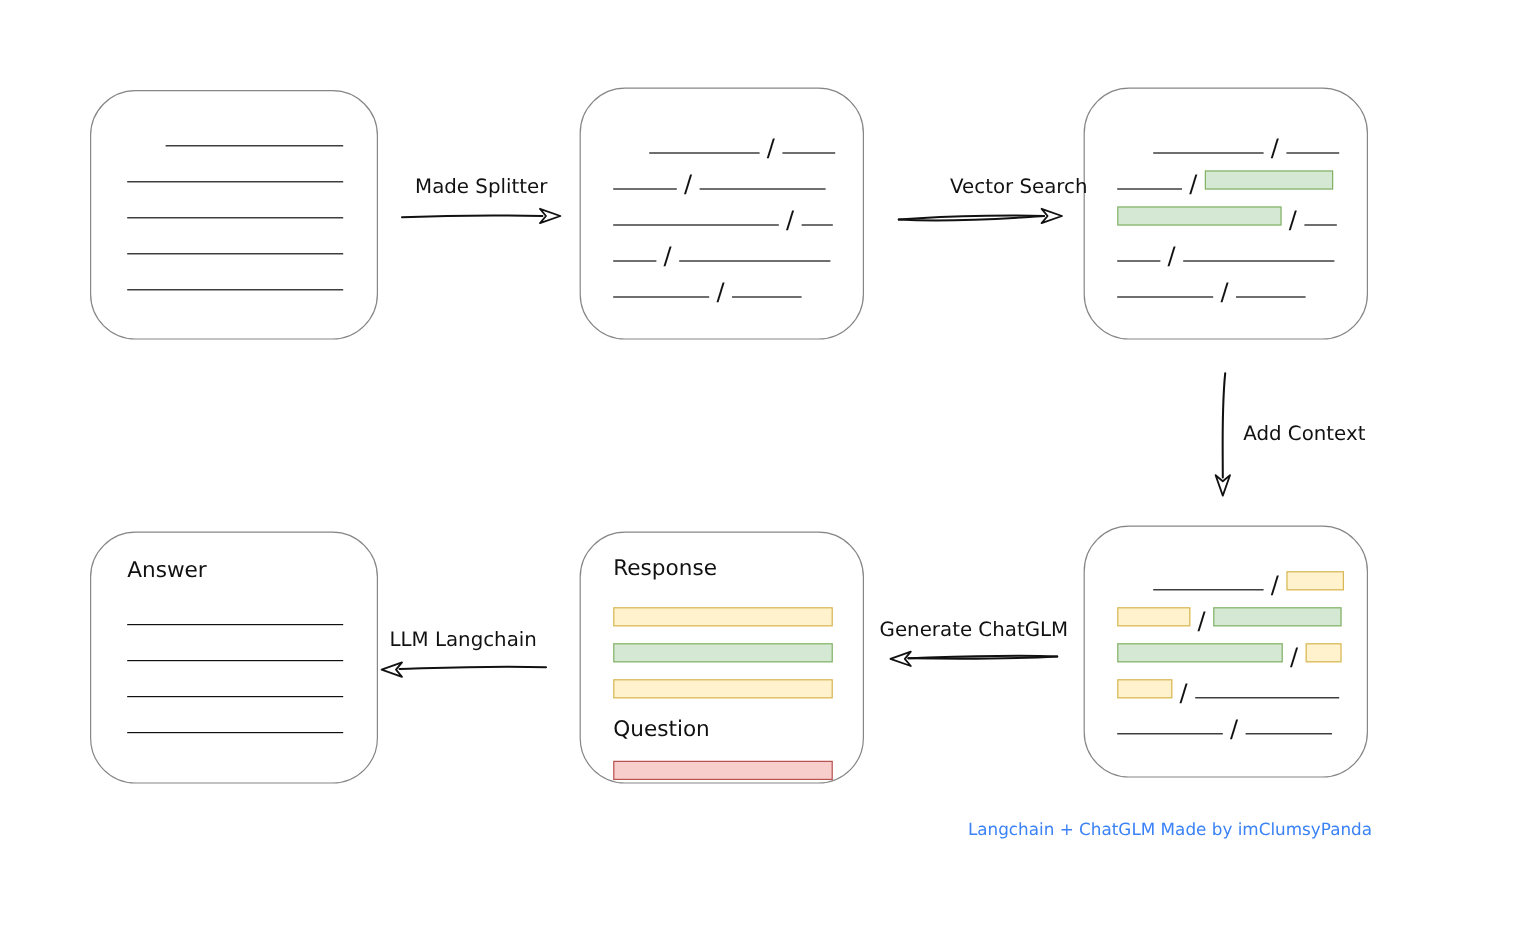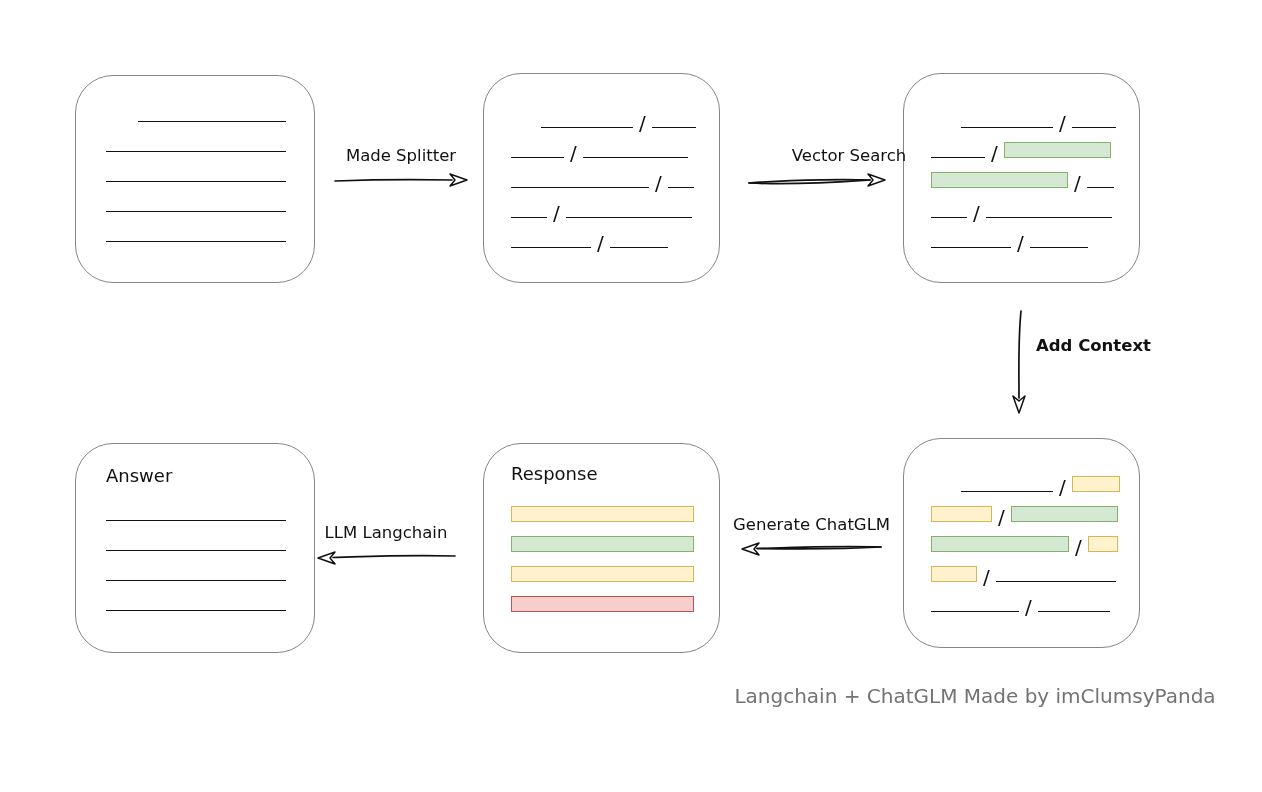--- a/index.html
+++ b/index.html
@@ -23,21 +23,21 @@
   .slash{
     display:inline-block;font-size:20px;line-height:18px;font-weight:500;
     margin:0 6px;transform:translateY(4px);color:var(--line,#111);
   }
   .box-title{font-size:18px;line-height:24px;color:#111;}
   .arrow-label{
     position:absolute;font-size:16.5px;line-height:20px;color:#111;
     text-align:center;white-space:nowrap;
   }
   .caption{
-    position:absolute;font-size:20px;color:#737373;text-align:center;white-space:nowrap;
+    position:absolute;font-size:14px;color:#3b82f6;text-align:center;white-space:nowrap;
   }
   svg.arrow{position:absolute;overflow:visible;}
   svg.arrow path{stroke:#111;fill:none;stroke-width:1.7;stroke-linecap:round;stroke-linejoin:round;}
   svg.arrow path.head{fill:#fff;stroke-width:1.5;}
 </style>
 </head>
 <body>
 
 <div class="canvas">
 
@@ -162,20 +162,21 @@
           <div class="row">
             <span class="seg yellow" style="width: 183px;"></span>
           </div>
           <div class="row">
             <span class="seg green" style="width: 183px;"></span>
           </div>
           <div class="row">
             <span class="seg yellow" style="width: 183px;"></span>
           </div>
         </div>
+      <div class="box-title" style="margin-top:14px;">Question</div>
       <div class="rows" style="margin-top:0;">
           <div class="row">
             <span class="seg red" style="width: 183px;"></span>
           </div>
         </div>
     </div>
   </div>
 
   <div class="box" style="left:75px;top:443px;width:240px;height:210px;">
     <div style="padding:20px 0 0 30px;">
@@ -203,21 +204,21 @@
     <path class="head" d="M137,14 L120,8 L125,14 L120,20 Z"></path>
   </svg>
 
   <div class="arrow-label" style="left:776px;top:146px;width:146px;">Vector Search</div>
   <svg class="arrow" style="left:744px;top:166px;" width="146" height="28">
     <path d="M5,17 C 55,13 110,13.5 126,14"></path>
     <path d="M5,17 C 55,19.5 110,15 126,14"></path>
     <path class="head" d="M141,14 L124,8 L129,14 L124,20 Z"></path>
   </svg>
 
-  <div class="arrow-label" style="left:1036px;top:336px;text-align:right;font-weight:bold;">Add Context</div>
+  <div class="arrow-label" style="left:1036px;top:352px;text-align:right;">Add Context</div>
   <svg class="arrow" style="left:1006px;top:306px;" width="28" height="112">
     <path d="M15,5 C 12,35 13,65 13,92"></path>
     <path class="head" d="M13,107 L7,90 L13,95 L19,90 Z"></path>
   </svg>
 
   <div class="arrow-label" style="left:733px;top:515px;width:156px;">Generate ChatGLM</div>
   <svg class="arrow" style="left:736px;top:536px;" width="150" height="26">
     <path d="M145,11 C 100,9.5 55,11.5 21,12.5"></path>
     <path d="M145,11 C 100,13.5 55,13 21,12.5"></path>
     <path class="head" d="M6,13 L23,7 L18,13 L23,19 Z"></path>

